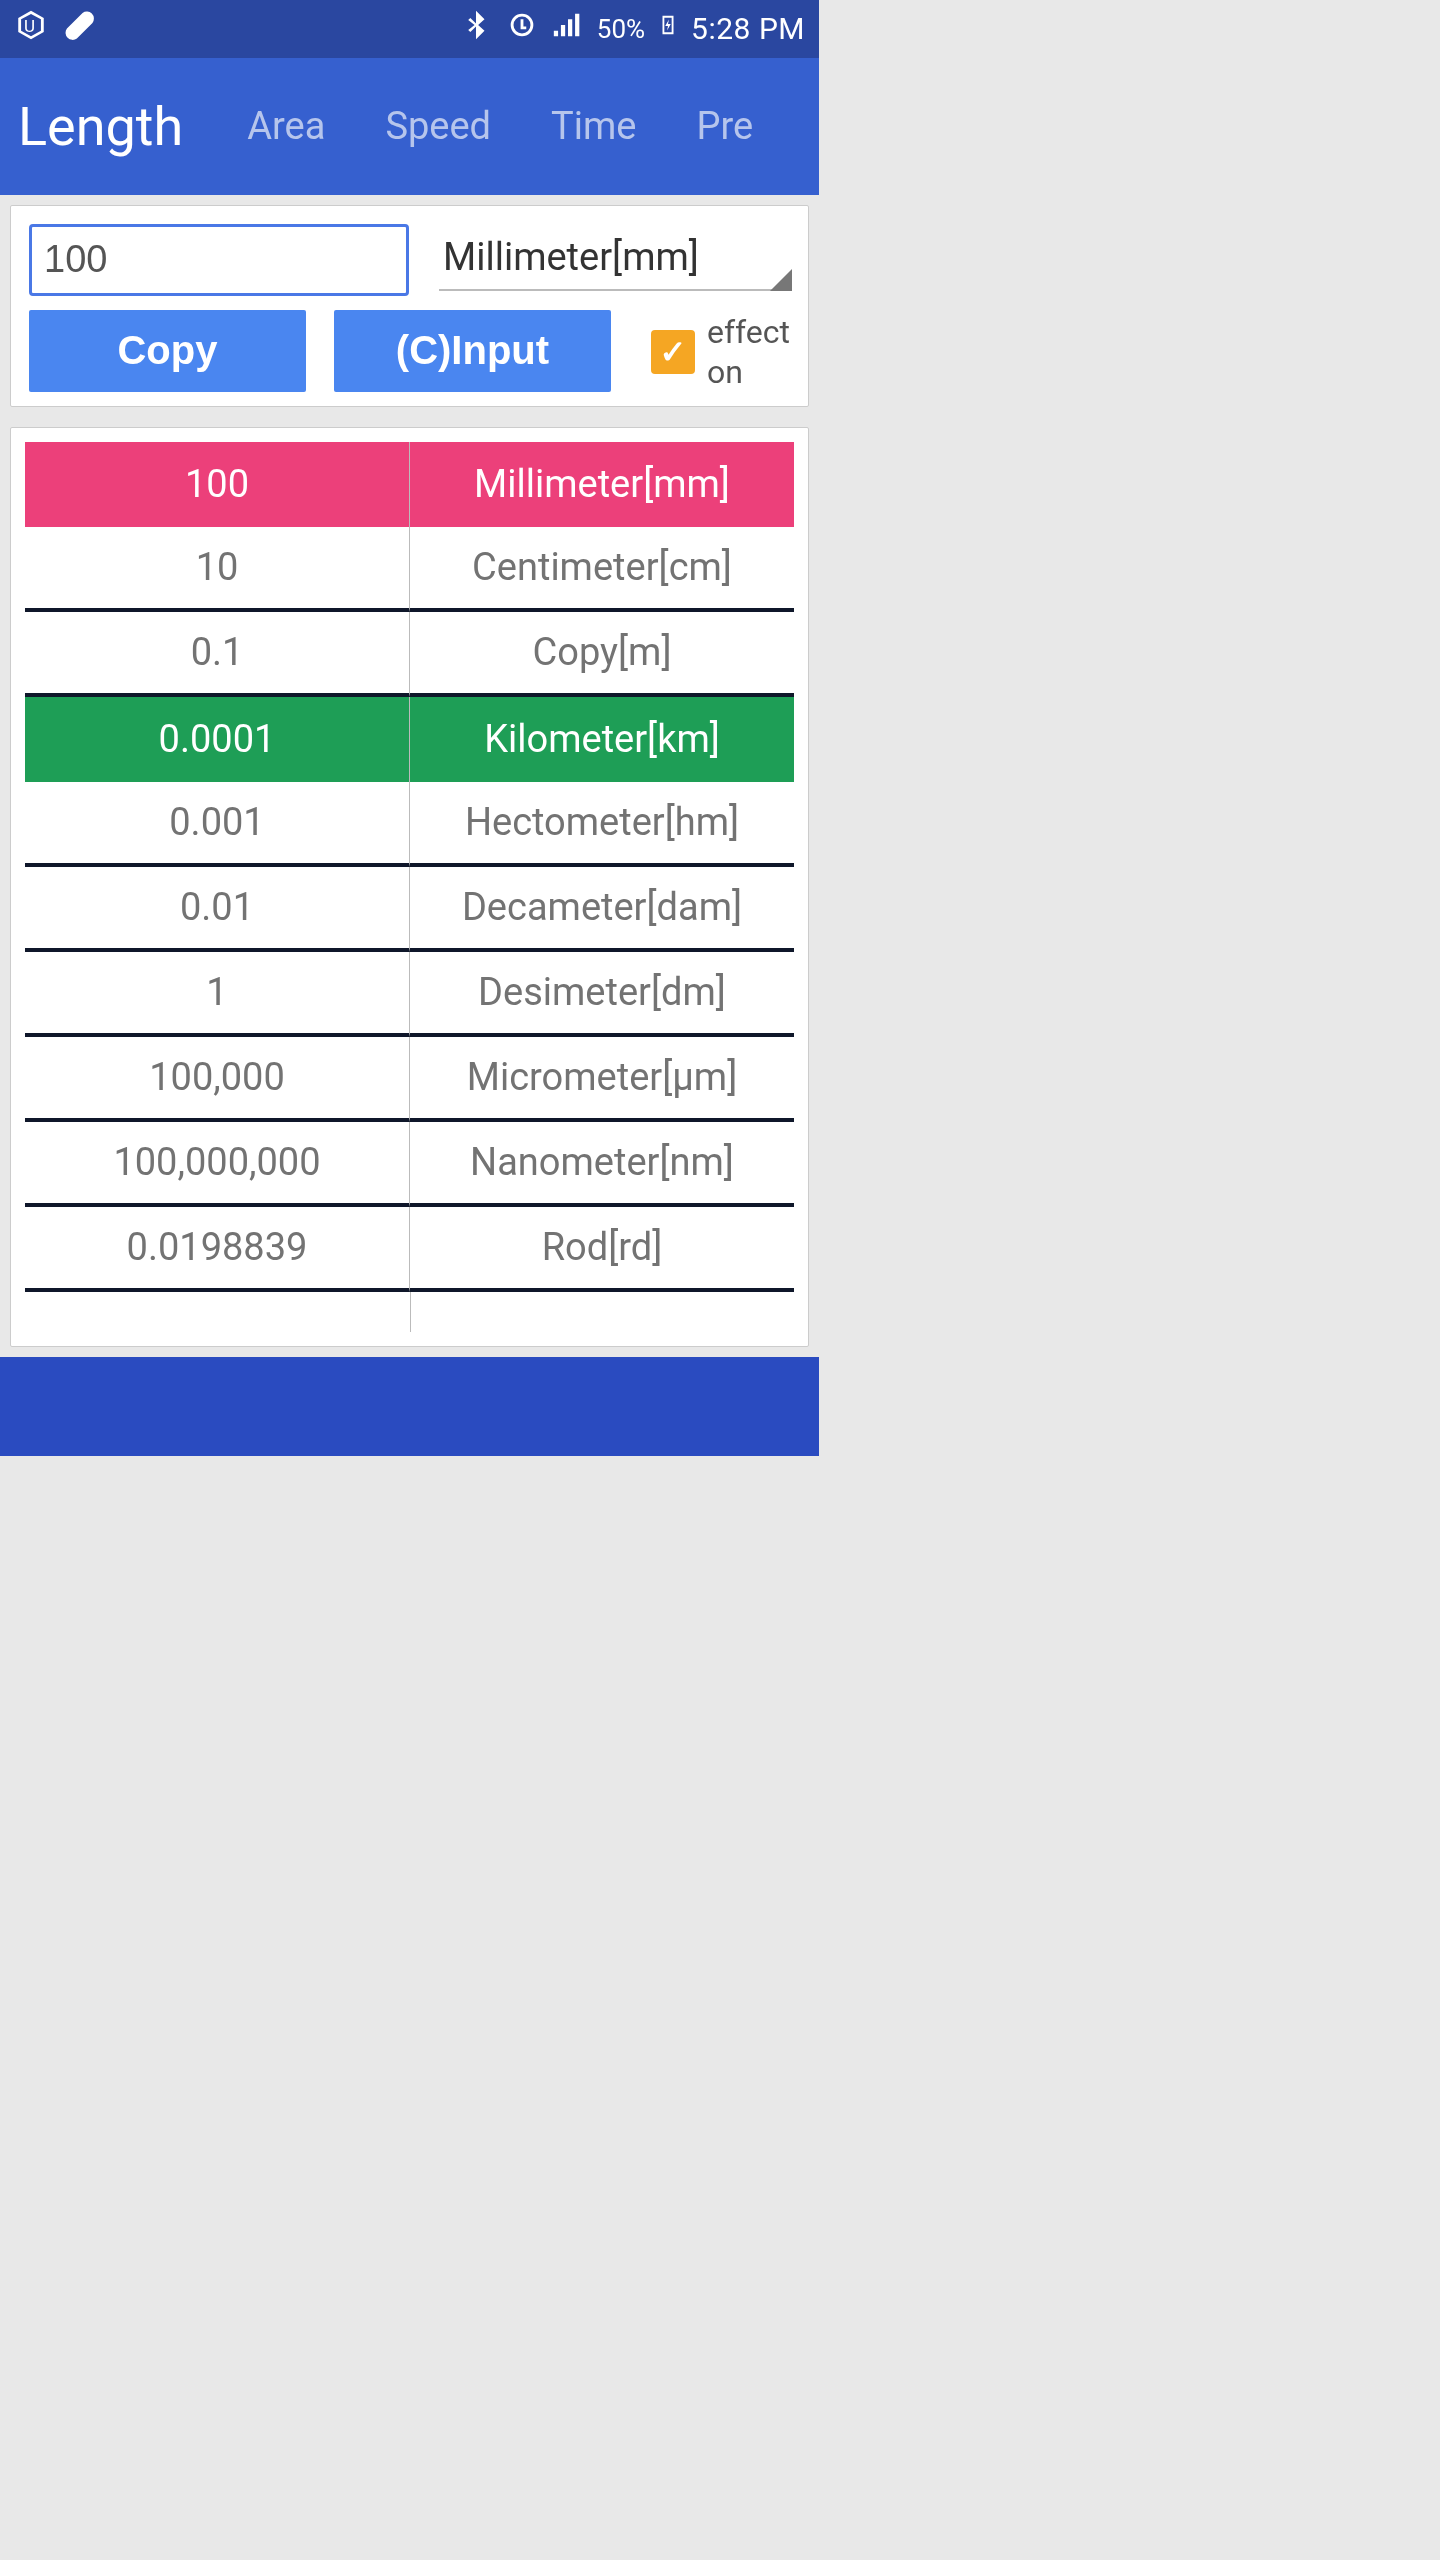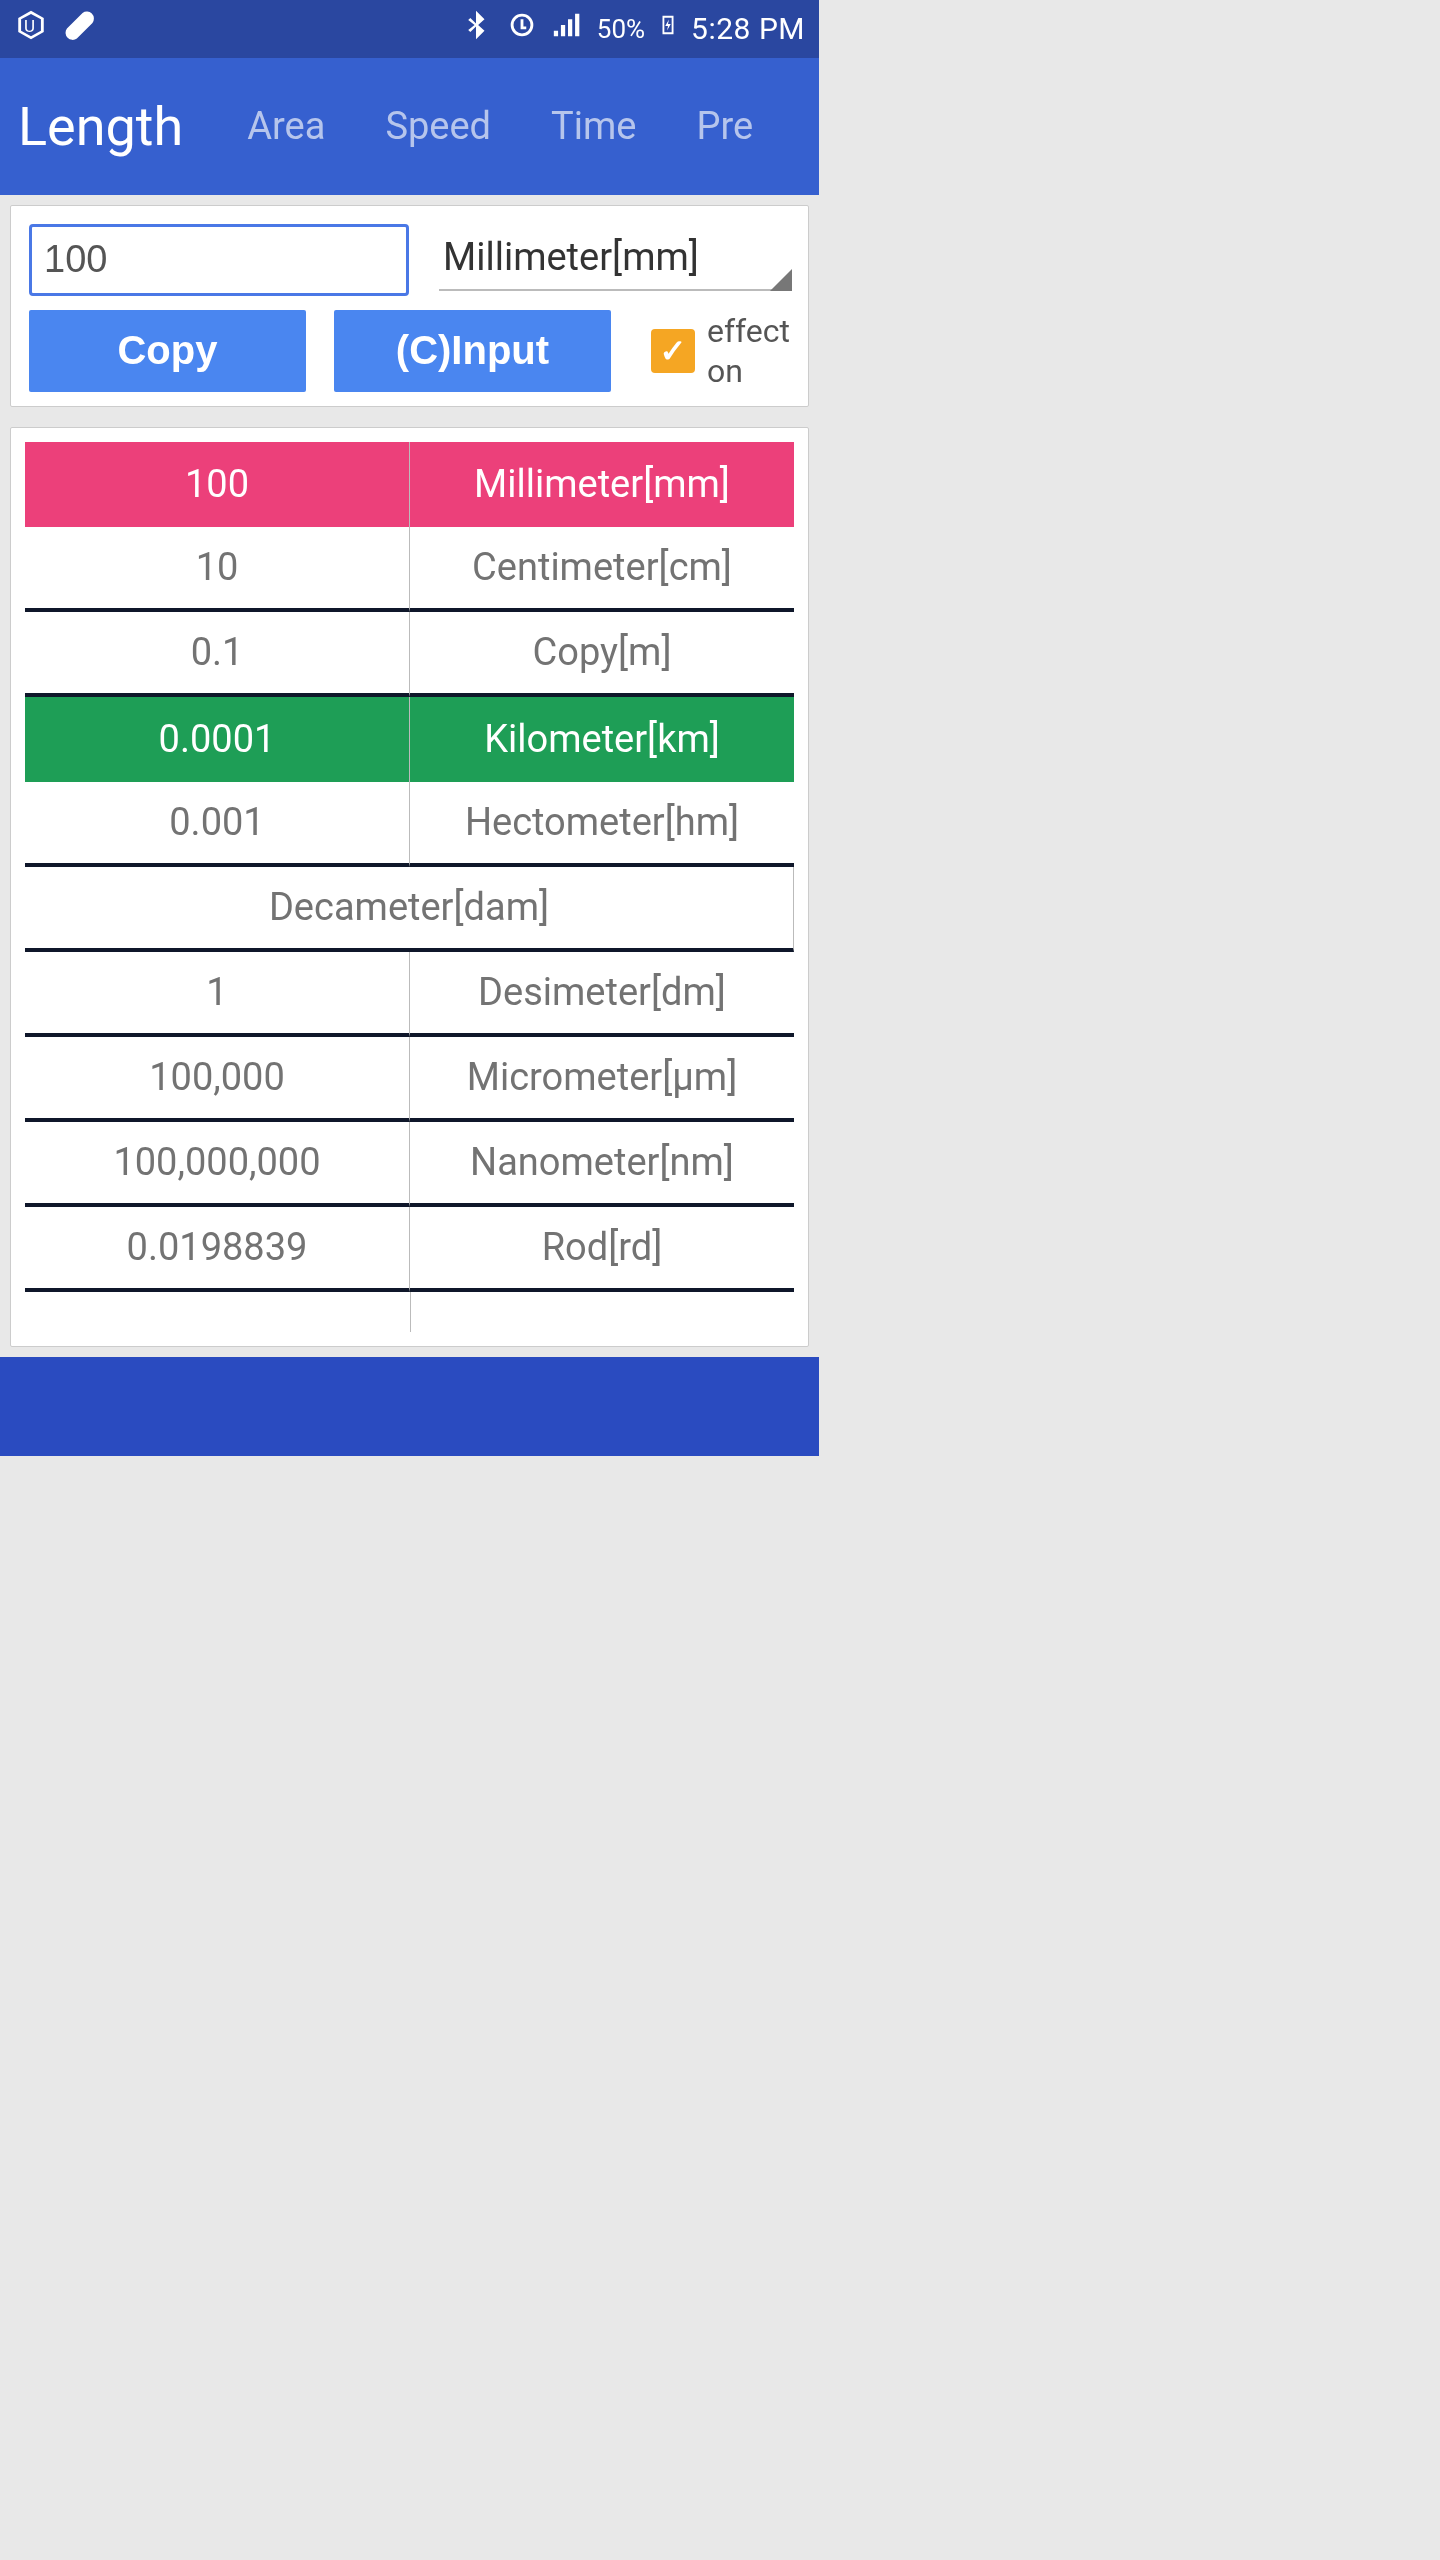--- a/index.html
+++ b/index.html
@@ -76,21 +76,21 @@
     align-items: center;
   }
   .unit-select .tri {
     position: absolute;
     right: -2px;
     bottom: -2px;
     width: 0; height: 0;
     border-left: 22px solid transparent;
     border-bottom: 22px solid #777;
   }
-  .row2 { display: flex; align-items: center; gap: 28px; margin-top: 14px; }
+  .row2 { display: flex; align-items: flex-end; gap: 28px; margin-top: 14px; }
   .btn {
     flex: 1;
     height: 82px;
     background: #4a86f0;
     color: #fff;
     font-size: 40px;
     font-weight: 700;
     border: none;
     border-radius: 2px;
     display: flex;
@@ -241,20 +241,21 @@
       </div>
       <div class="trow green">
         <div class="tcell">0.0001</div>
         <div class="tcell">Kilometer[km]</div>
       </div>
       <div class="trow">
         <div class="tcell">0.001</div>
         <div class="tcell">Hectometer[hm]</div>
       </div>
       <div class="trow">
+        <div class="tcell">0.01</div>
         <div class="tcell">Decameter[dam]</div>
       </div>
       <div class="trow">
         <div class="tcell">1</div>
         <div class="tcell">Desimeter[dm]</div>
       </div>
       <div class="trow">
         <div class="tcell">100,000</div>
         <div class="tcell">Micrometer[µm]</div>
       </div>

